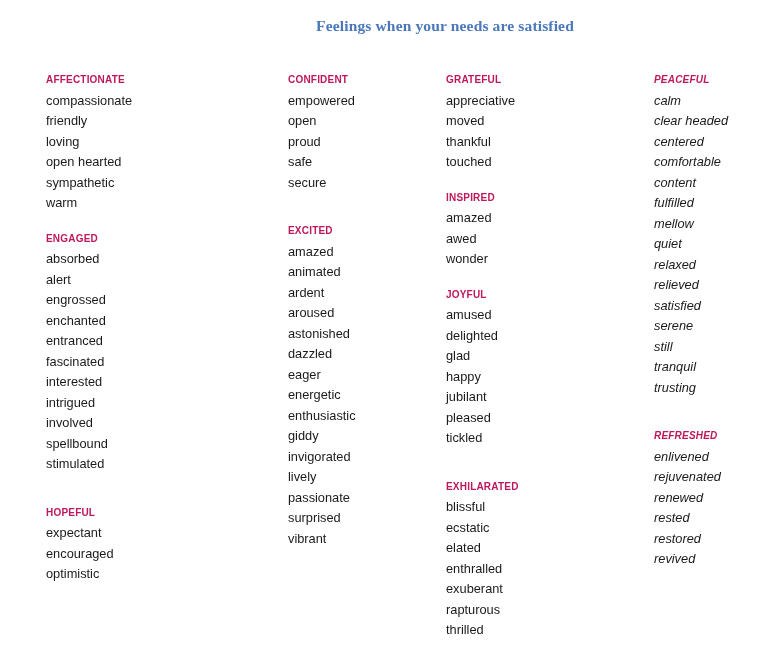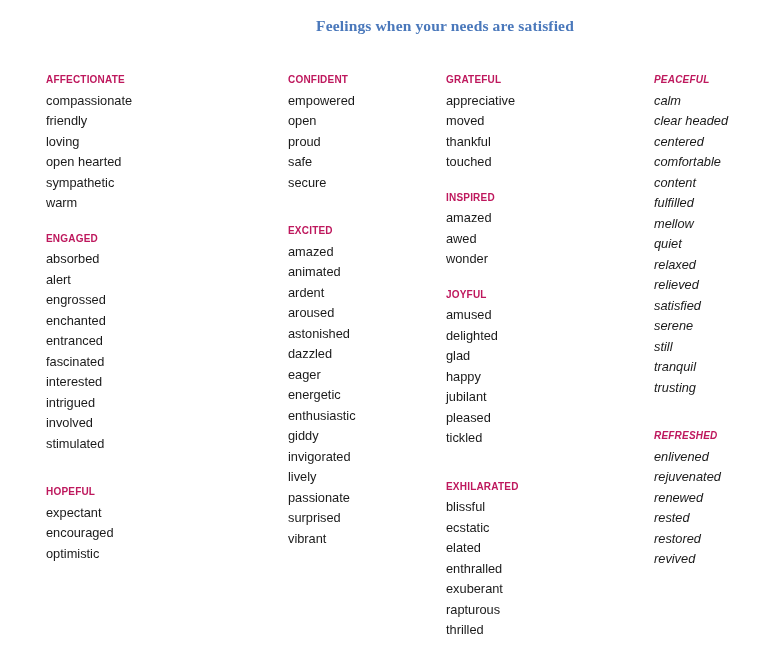--- a/index.html
+++ b/index.html
@@ -90,20 +90,21 @@
           <div class="group-heading">ENGAGED</div>
           <div class="word">absorbed</div>
           <div class="word">alert</div>
           <div class="word">engrossed</div>
           <div class="word">enchanted</div>
           <div class="word">entranced</div>
           <div class="word">fascinated</div>
           <div class="word">interested</div>
           <div class="word">intrigued</div>
           <div class="word">involved</div>
+          <div class="word">spellbound</div>
           <div class="word">stimulated</div>
         </div>
         <div class="group">
           <div class="group-heading">HOPEFUL</div>
           <div class="word">expectant</div>
           <div class="word">encouraged</div>
           <div class="word">optimistic</div>
         </div>
       </div>
       <div class="column col-1">

